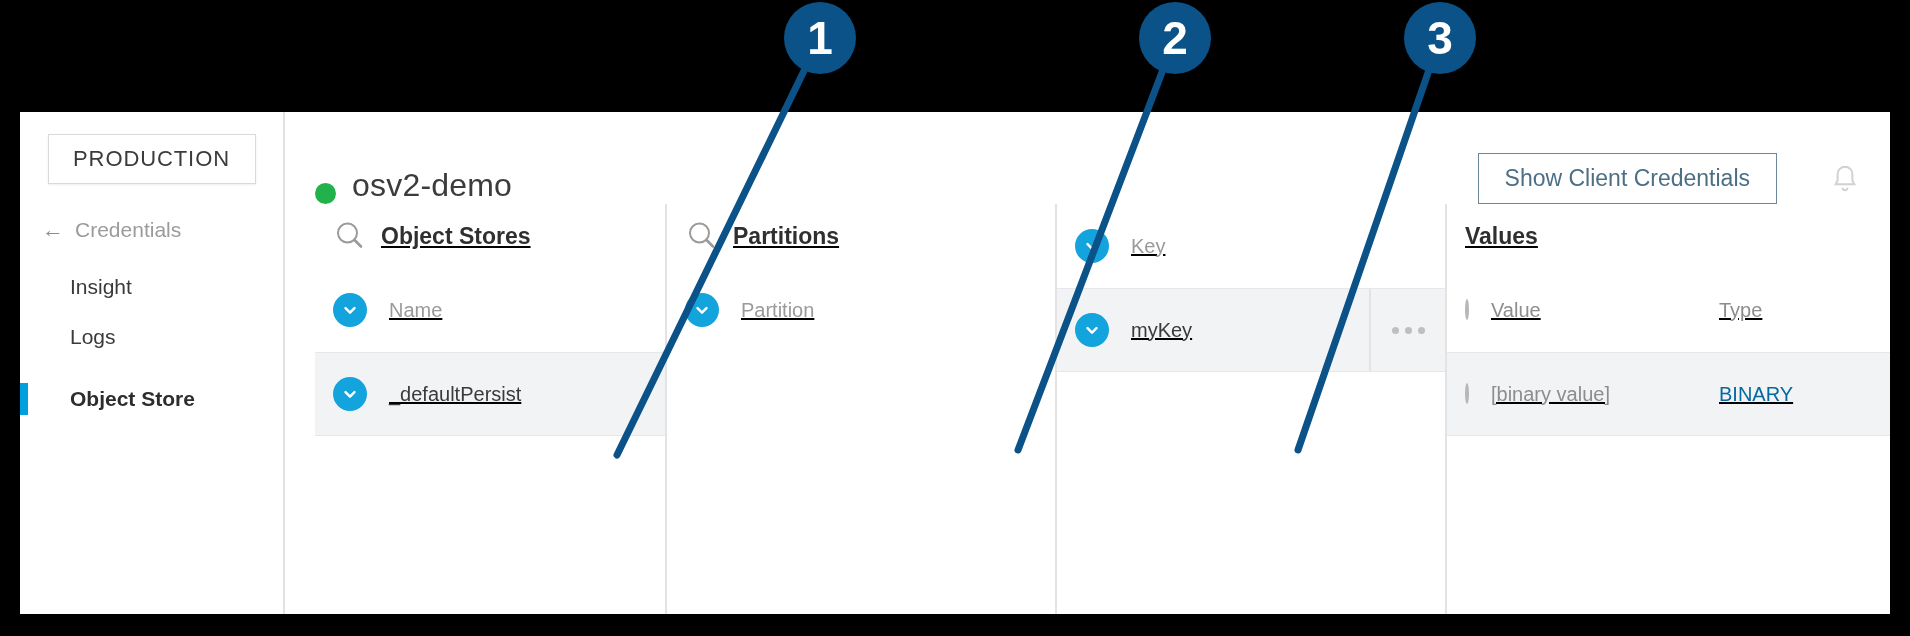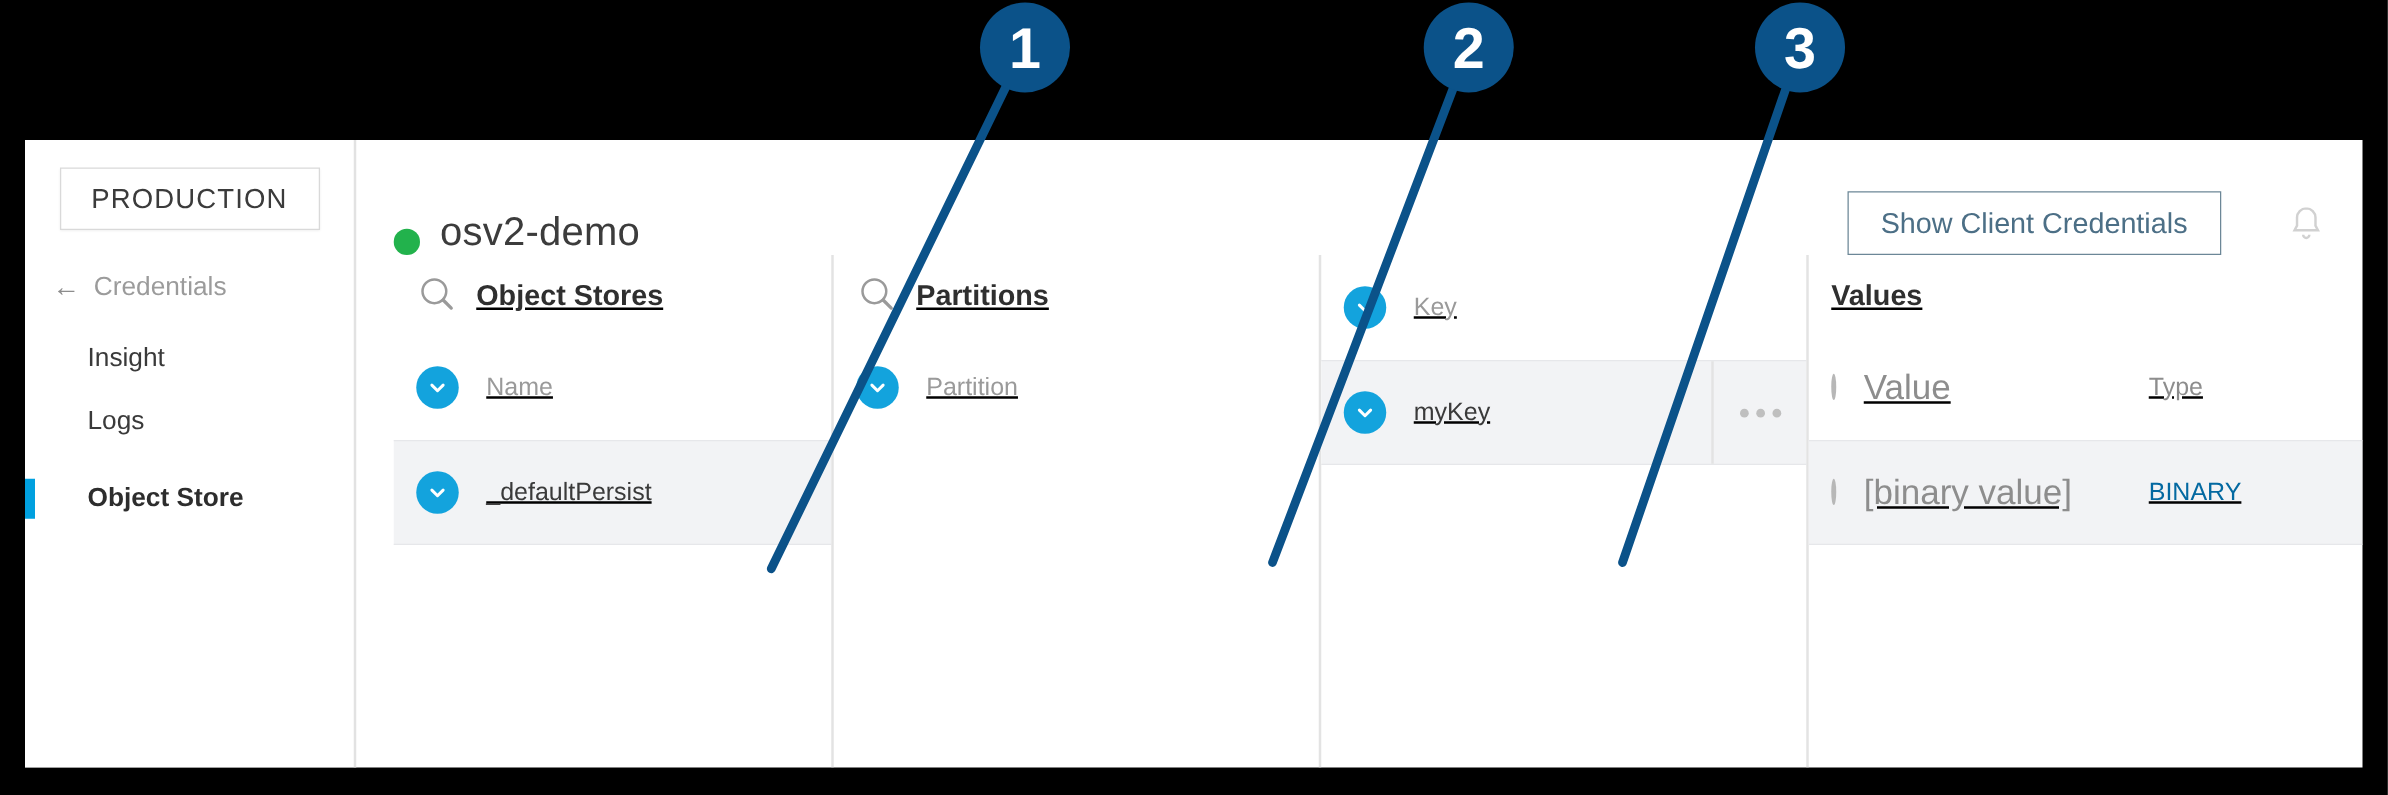--- a/index.html
+++ b/index.html
@@ -167,21 +167,21 @@
   .ellipsis-cell .dots { display:flex; gap:6px; }
   .ellipsis-cell .dots i {
     width: 7px; height: 7px; border-radius: 50%;
     background: #bfbfbf; display:block;
   }
   .ellipsis-spacer { width: 76px; flex: 0 0 76px; }
 
   
   .values-row { display: flex; align-items: center; width: 100%; }
   .values-row .v-check { padding-left: 18px; flex: 0 0 auto; }
-  .values-row .v-value { width: 250px; flex: 0 0 250px; padding-left: 22px; font-size: 28px; }
+  .values-row .v-value { width: 250px; flex: 0 0 250px; padding-left: 22px; font-size: 20px; }
   .values-row .v-type  { font-size: 20px; }
   .hdr-val  { color:#8d8d8d; }
   .data-val { color:#8d8d8d; }
   .data-type{ color:#0369a1; }
   .hdr-type { color:#8d8d8d; }
 
   
   #callouts {
     position: absolute; left: 0; top: 0;
     width: 1910px; height: 636px;

